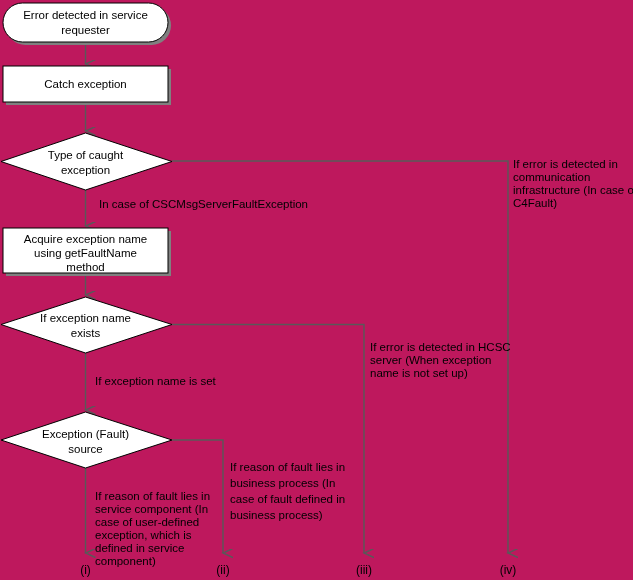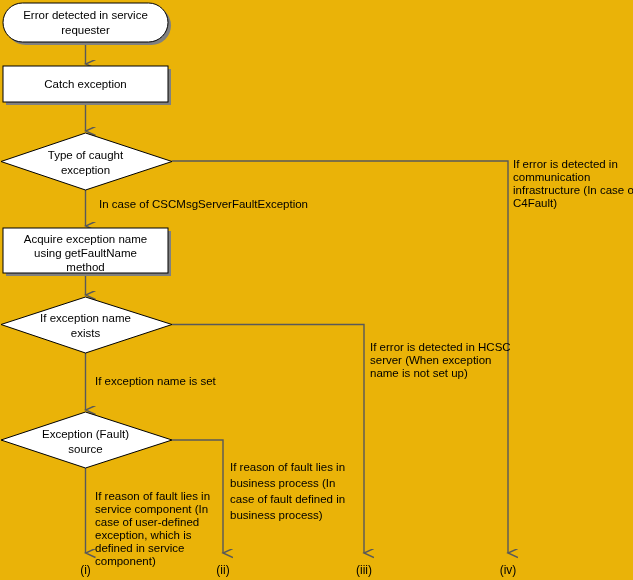--- a/index.html
+++ b/index.html
@@ -8,21 +8,21 @@
     background: #ffffff;
   }
   body {
     font-family: "Liberation Sans", sans-serif;
     color: #000000;
   }
   #canvas {
     position: relative;
     width: 633px;
     height: 580px;
-    background: #eab308;
+    background: #be185d;
     overflow: hidden;
   }
   #flow-svg {
     position: absolute;
     left: 0;
     top: 0;
     width: 633px;
     height: 580px;
   }
   .node-text {

